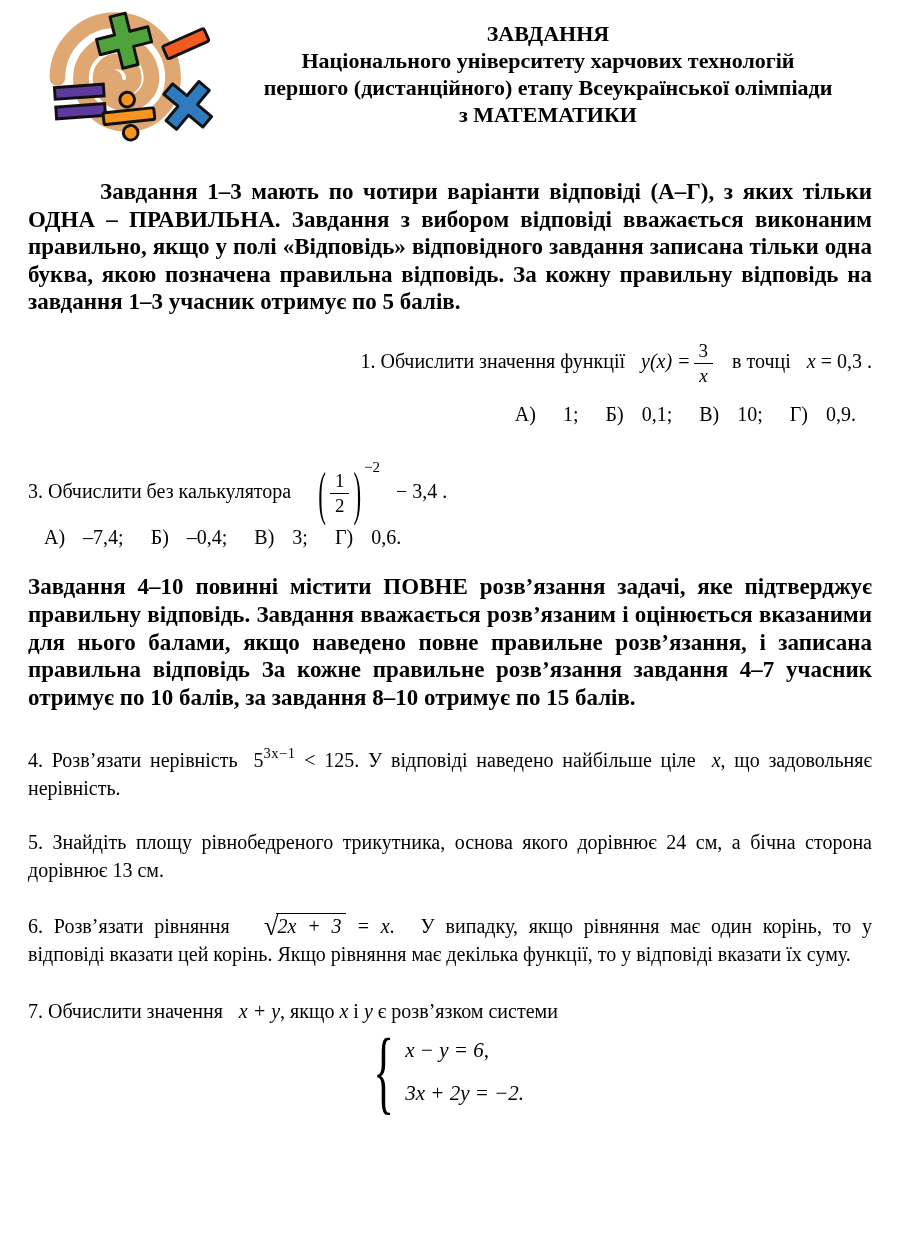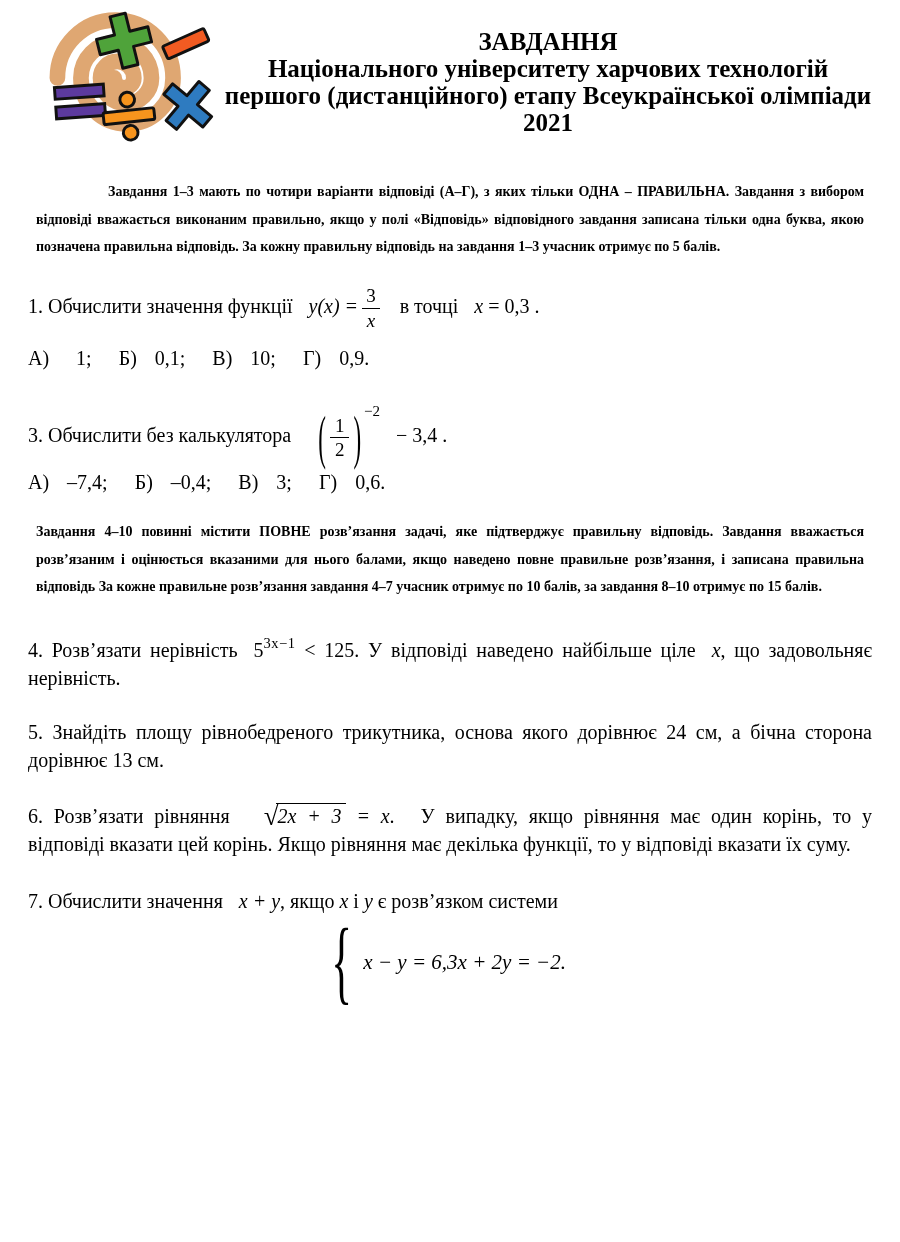--- a/index.html
+++ b/index.html
@@ -7,36 +7,36 @@
     width:900px;height:1242px;overflow:hidden;
     color:#000;
     font-family:"Liberation Serif","DejaVu Serif",serif;
     font-size:20px;
   }
   .page{padding:0 28px;}
 
   
   .header{display:flex;align-items:flex-start;min-height:152px;}
   .logo{width:196px;height:140px;flex:0 0 auto;overflow:visible;margin-top:6px;}
-  .title-block{flex:1;text-align:center;font-weight:bold;font-size:25px;line-height:27px;padding-top:28px;}
+  .title-block{flex:1;text-align:center;font-weight:bold;font-size:22px;line-height:27px;padding-top:20px;}
   .title-line{white-space:nowrap;}
 
   
-  .intro{font-weight:bold;text-align:justify;line-height:27.6px;font-size:14px;margin:8px;}
+  .intro{font-weight:bold;text-align:justify;line-height:27.6px;font-size:23px;margin:0;}
   .intro.first{margin-top:26px;text-indent:72px;}
   .intro.second{margin-top:22px;}
 
   
   .qline{margin:0;line-height:27px;}
   .qtext{margin:0;text-align:justify;line-height:28px;}
-  .answers{margin:0;white-space:pre-wrap;word-spacing:4px;line-height:27px;}
+  .answers{margin:16px;white-space:pre-wrap;word-spacing:4px;line-height:27px;}
   .math{font-style:italic;}
   .upright{font-style:normal;}
 
-  .q1{margin-top:22px;}
+  .q1{margin-top:22px;text-align:right;}
   .q1 .answers{margin-top:12px;}
   .q2{margin-top:26px;}
   .q2 .answers{margin-top:26px;}
   .q3{margin-top:10px;}
   .q3 .answers{margin-top:6px;}
   .q4{margin-top:28px;}
   .q5{margin-top:26px;}
   .q6{margin-top:28px;}
   .q7{margin-top:30px;}
 
@@ -62,21 +62,21 @@
 
   
   .sqrt{white-space:nowrap;}
   .radsign{font-size:27px;font-style:normal;vertical-align:-2px;}
   .radicand{border-top:1.7px solid #000;padding:1px 4px 0 2px;margin-left:-3px;font-style:italic;}
 
   
   .system{display:flex;justify-content:center;align-items:center;height:86px;margin-top:4px;}
   .brace{display:inline-block;font-size:32px;transform:scaleY(2.9) scaleX(1.35);margin-right:14px;
          font-weight:400;}
-  .sys-eqs{display:flex;flex-direction:row;justify-content:center;}
+  .sys-eqs{display:flex;flex-direction:column;justify-content:center;}
   .sys-eq{font-style:italic;font-size:21px;line-height:43px;text-align:left;}
 </style>
 </head>
 <body>
 
 <div class="page">
 
   <div class="header">
     <svg class="logo" viewBox="0 0 200 140" aria-hidden="true">
       <path d="M 30 72 A 59 59 0 1 1 148 72 A 47 47 0 1 1 54 72 A 36 36 0 1 1 126 72 A 26 26 0 1 1 74 72 A 17 17 0 1 1 108 72 A 10 10 0 1 1 88 72" fill="none" stroke="#DFA772" stroke-width="16" stroke-linecap="round"></path>
@@ -96,21 +96,21 @@
       <g transform="translate(103,111) rotate(-6)">
         <rect x="-26" y="-6" width="52" height="12" rx="2" fill="#F7941D" stroke="#111" stroke-width="3"></rect>
         <circle cx="0" cy="-17" r="7.5" fill="#F7941D" stroke="#111" stroke-width="3"></circle>
         <circle cx="0" cy="17" r="7.5" fill="#F7941D" stroke="#111" stroke-width="3"></circle>
       </g>
     </svg>
     <div class="title-block">
       <div class="title-line">ЗАВДАННЯ</div>
       <div class="title-line">Національного університету харчових технологій</div>
       <div class="title-line">першого (дистанційного) етапу Всеукраїнської олімпіади</div>
-      <div class="title-line">2021</div>
+      <div class="title-line">з МАТЕМАТИКИ</div>
     </div>
   </div>
 
   <p class="intro first">Завдання 1–3 мають по чотири варіанти відповіді (А–Г),  з яких тільки ОДНА – ПРАВИЛЬНА. Завдання з вибором відповіді вважається виконаним правильно, якщо у полі «Відповідь» відповідного завдання записана тільки одна буква, якою позначена правильна відповідь. За кожну правильну відповідь на завдання 1–3 учасник отримує по 5 балів.</p>
 
   <section class="q1">
     <div class="qline">
       <span>1. Обчислити значення функції</span><span class="g16"></span><span class="math">y(x) =</span><span class="frac">
           <span class="fnum upright">3</span>
           <span class="fden math">x</span>

